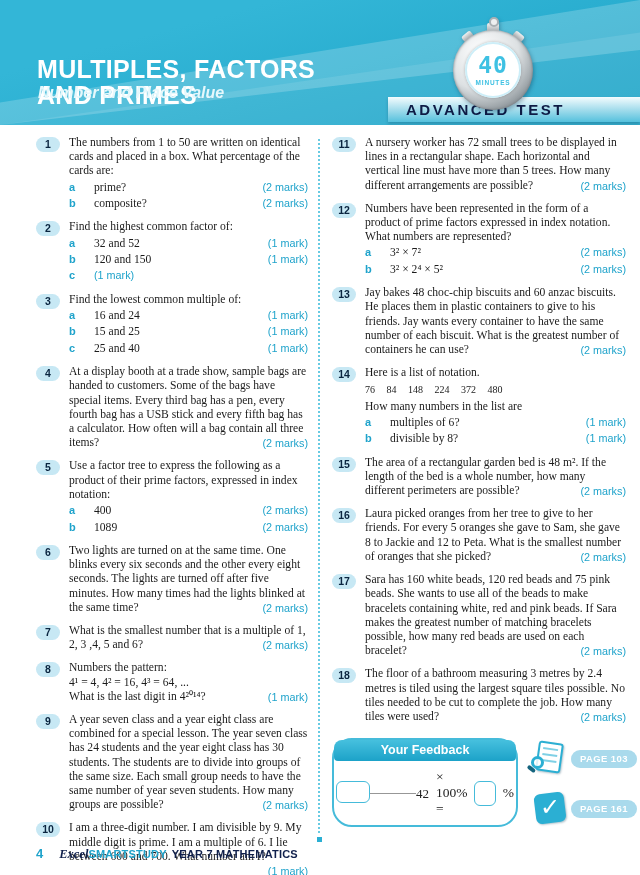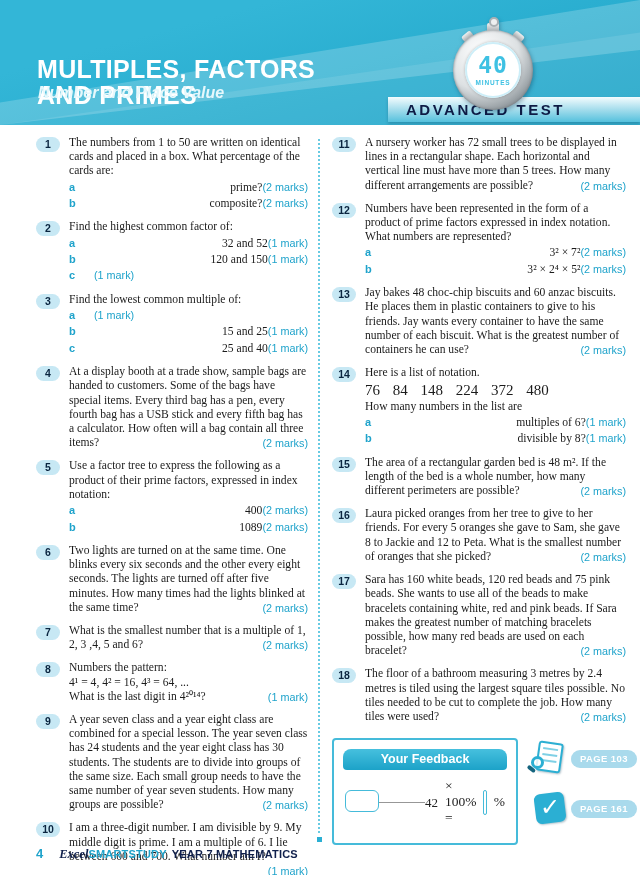--- a/index.html
+++ b/index.html
@@ -52,27 +52,27 @@
 
   .question { position:relative; margin-bottom:9px; padding-left:33px; }
   .qnum { position:absolute; left:0; top:1px; width:24px; height:15px;
      background:#C7E8F4; border-radius:8px; color:#0A2540;
      font:bold 10.5px/15px "Liberation Sans",sans-serif; text-align:center; }
   .qtext { font:11.6px/14.2px "Liberation Serif",serif; color:#1b1b1b; display:flow-root; }
   .marks { font:10.8px/14.2px "Liberation Sans",sans-serif; color:#1FA3CB; }
   .qtext .marks { float:right; margin-left:8px; }
   .part { display:flex; line-height:15.4px; margin-top:1px; }
   .plet { width:25px; flex:none; font:bold 11px/15.4px "Liberation Sans",sans-serif; color:#1FA3CB; }
-  .ptxt { flex:1; font:11.6px/15.4px "Liberation Serif",serif; color:#1b1b1b;text-align:right; }
+  .ptxt { flex:1; font:11.6px/15.4px "Liberation Serif",serif; color:#1b1b1b; }
   .pmarks { font:10.8px/15.4px "Liberation Sans",sans-serif; color:#1FA3CB; }
-  .number-list { font-size:15px; word-spacing:9px; margin:3px 0 2px; }
+  .number-list { font-size:10px; word-spacing:9px; margin:3px 0 2px; }
 
   
   .feedback-row { display:flex; margin-top:14px; }
-  .feedback-box { width:186px; border:2px solid #45BBDA; border-radius:4px; background:#fff; padding:9px; }
+  .feedback-box { width:186px; border:2px solid #45BBDA; border-radius:20px; background:#fff; padding:0; }
   .feedback-header { height:21px; background:linear-gradient(#46C0DE,#1CA2C8);
      border-radius:8px 8px 4px 4px; color:#fff; text-align:center;
      font:bold 12.5px/21px "Liberation Sans",sans-serif; }
   .feedback-content { display:flex; align-items:center; justify-content:center; gap:7px; padding:8px 2px 8px; }
   .fraction { display:flex; flex-direction:row; align-items:center; }
   .frac-box { width:34px; height:22px; border:1.5px solid #45BBDA; border-radius:6px; margin-bottom:3px; background:#fff; }
   .frac-line { width:46px; border-top:1.5px solid #979797; }
   .frac-den { font:13px "Liberation Serif",serif; color:#222; margin-top:1px; }
   .expr,.pct { font:13.5px "Liberation Serif",serif; color:#222; }
   .ans-box { width:38px; height:25px; border:1.5px solid #45BBDA; border-radius:6px; background:#fff; }
@@ -165,20 +165,21 @@
               <span class="pmarks">(1 mark)</span>
             </div>
           </div>
         </div>
         <div class="question">
           <span class="qnum">3</span>
           <div class="qbody">
             <p class="qtext">Find the lowest common multiple of:</p>
             <div class="part">
               <span class="plet">a</span>
+              <span class="ptxt">16 and 24</span>
               <span class="pmarks">(1 mark)</span>
             </div>
             <div class="part">
               <span class="plet">b</span>
               <span class="ptxt">15 and 25</span>
               <span class="pmarks">(1 mark)</span>
             </div>
             <div class="part">
               <span class="plet">c</span>
               <span class="ptxt">25 and 40</span>

